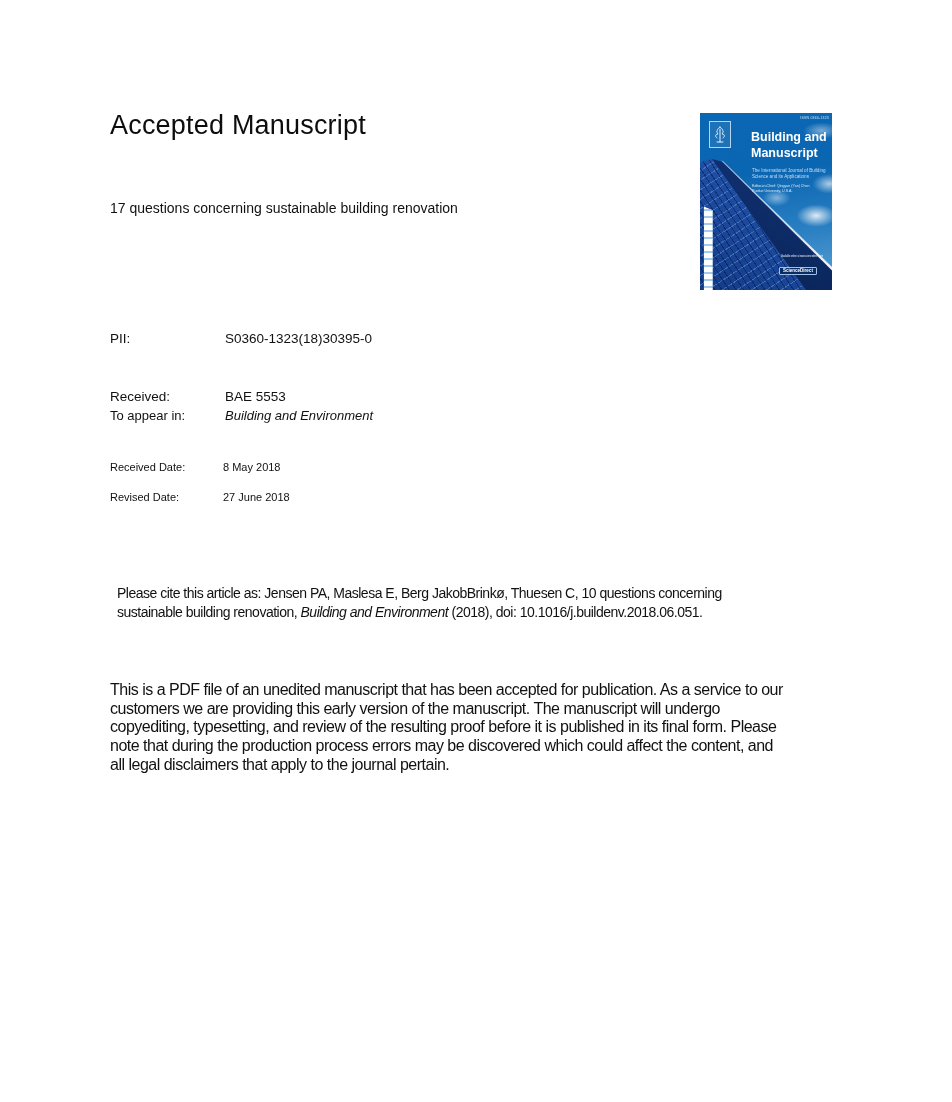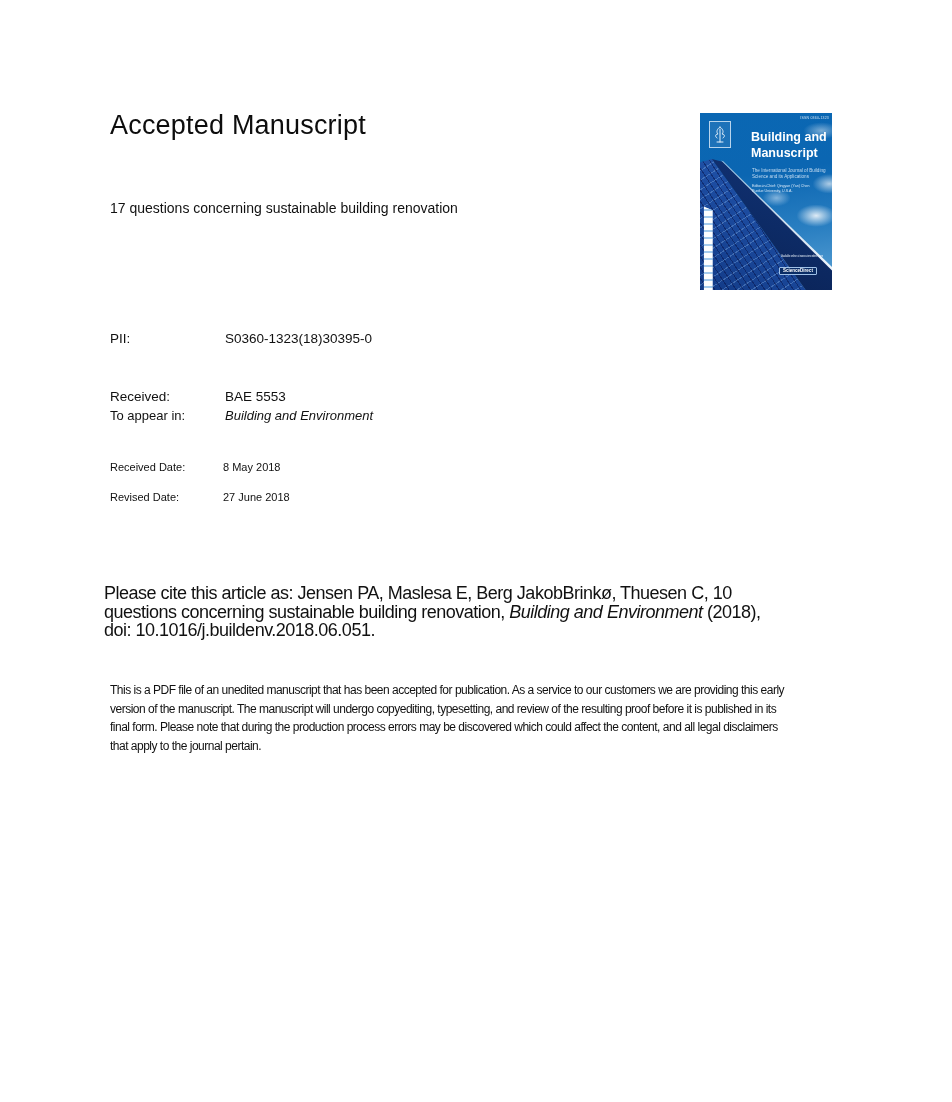--- a/index.html
+++ b/index.html
@@ -24,27 +24,27 @@
   .doi-link     { color:#2121e0; text-decoration:none; cursor:pointer; }
 
   .appear-block { position:absolute; left:110px; top:406px; font-size:13px; line-height:20px; white-space:nowrap; }
   .journal-italic { font-style:italic; }
 
   .dates-block  { position:absolute; left:110px; top:452px; font-size:11px; }
   .dates-row    { line-height:30px; white-space:nowrap; }
   .date-label   { display:inline-block; width:113px; }
 
   .citation {
-    position:absolute; left:104px; top:584px; width:660px;
-    font-size:18px; line-height:18.6px; letter-spacing:-0.5px;
+    position:absolute; left:117px; top:584px; width:660px;
+    font-size:14px; line-height:18.6px; letter-spacing:-0.5px;
     overflow-wrap:break-word;
   }
   .disclaimer {
     position:absolute; left:110px; top:681px; width:675px;
-    font-size:12px; line-height:18.7px; letter-spacing:-0.5px;
+    font-size:16px; line-height:18.7px; letter-spacing:-0.5px;
   }
 
   
   .cover {
     position:absolute; left:700px; top:113px; width:132px; height:177px;
     background:#b91c1c; overflow:hidden;
     box-shadow:inset 0 2px 0 #123a78, inset 0 -1px 0 #0a2a5e;
   }
   .cover .sky {
     position:absolute; inset:0;

